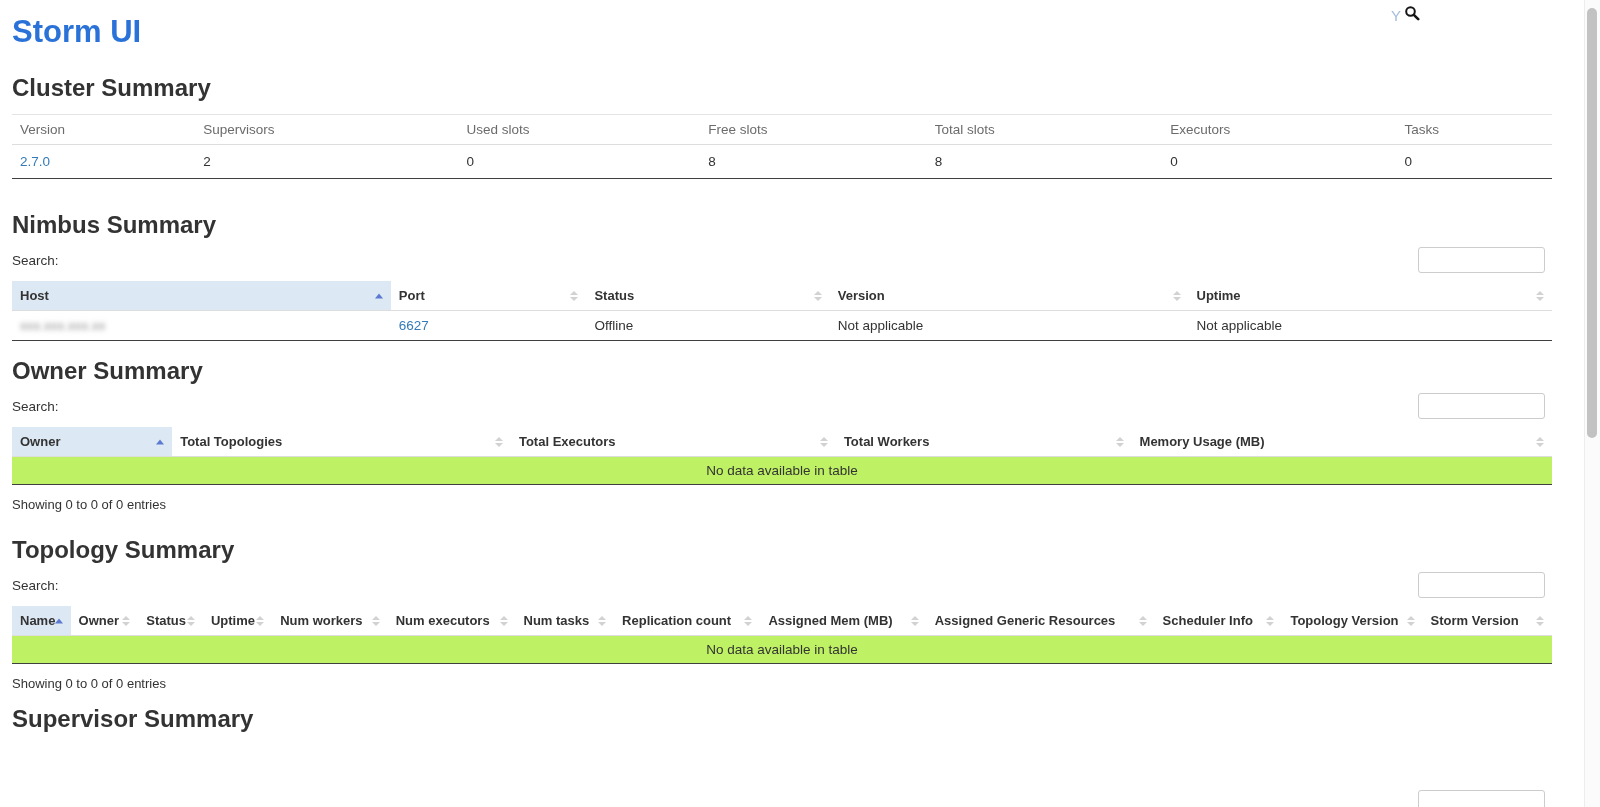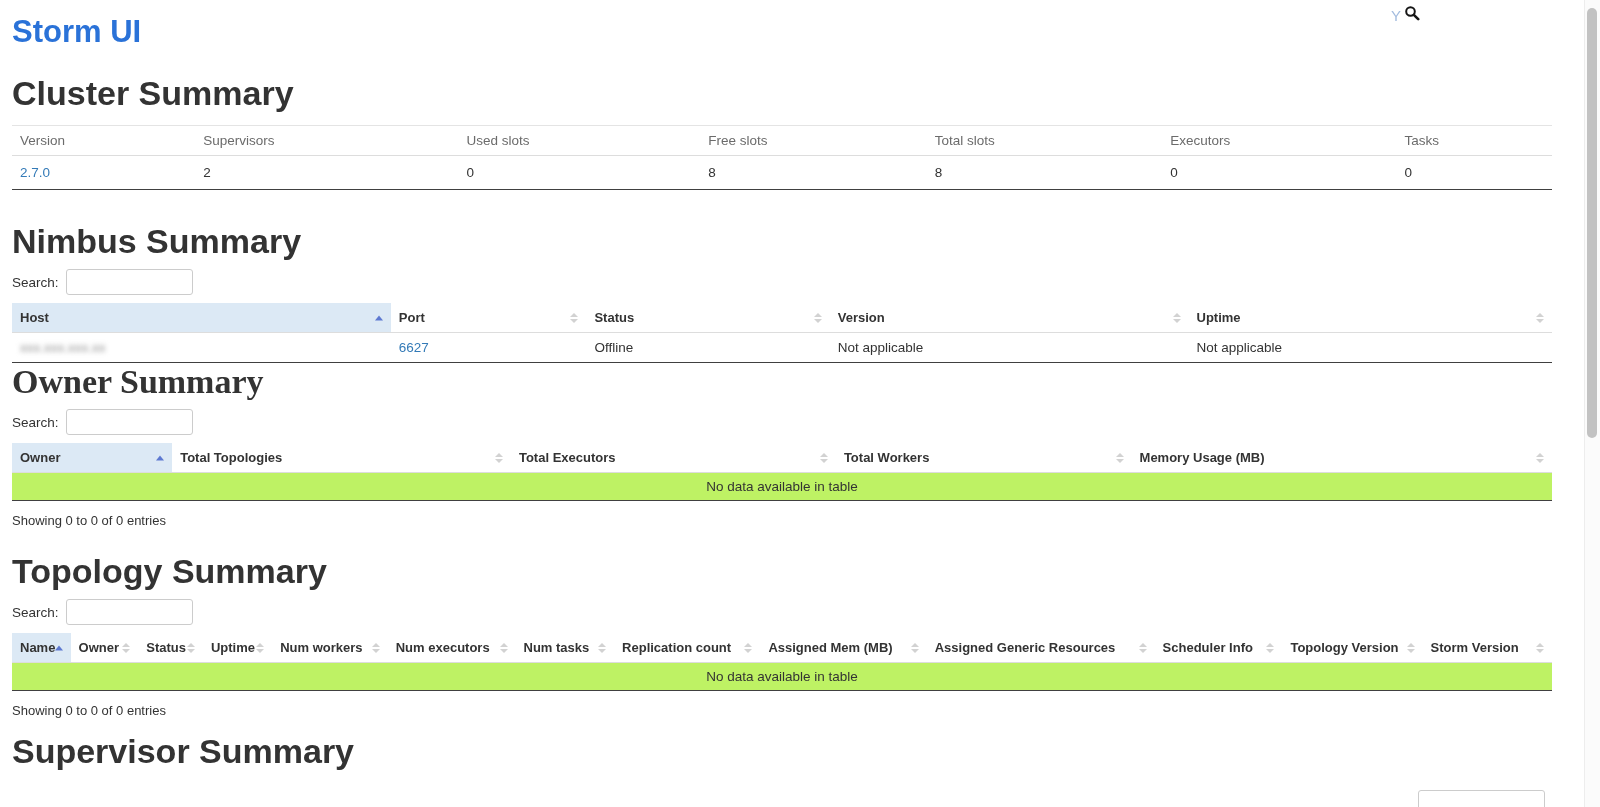--- a/index.html
+++ b/index.html
@@ -9,25 +9,25 @@
     background: #ffffff;
     color: #333;
     position: relative;
   }
   .container { margin-left: 12px; width: 1540px; }
 
   h1.page-title {
     font-size: 31px; font-weight: bold; color: #2a72d8;
     padding-top: 14px; margin-bottom: 22px;
   }
-  h2.section-heading { font-size: 34px; font-weight: bold; color: #333; }
+  h2.section-heading { font-size: 24px; font-weight: bold; color: #333; }
 
   .mt-cluster { margin-top: 24px; margin-bottom: 12px; }
   .mt-nimbus { margin-top: 32px; }
-  .mt-owner { margin-top: 0; font-family: Liberation Serif, serif; }
+  .mt-owner { margin-top: 16px; }
   .mt-topology { margin-top: 24px; }
   .mt-supervisor { margin-top: 14px; }
 
   
   .top-icons { position: absolute; top: 5px; right: 180px; display: flex; align-items: center; gap: 3px; }
   .glyph-y { color: #a3bcdf; font-size: 15px; line-height: 15px; }
 
   
   table { width: 100%; border-collapse: collapse; font-size: 13.5px; table-layout: fixed; }
   th, td { text-align: left; padding: 7px 8px; overflow: hidden; }
@@ -64,21 +64,21 @@
   }
   .sort-both .tri-down {
     width: 0; height: 0;
     border-left: 4px solid transparent; border-right: 4px solid transparent;
     border-top: 4px solid #d2d2d2;
   }
 
   .empty-row td { background: #bef264; text-align: center; color: #333; padding-top: 6px; padding-bottom: 6px; }
 
   .search-bar {
-    display: flex; justify-content: flex-start; align-items: center;
+    display: flex; justify-content: space-between; align-items: center;
     margin-top: 8px; padding-right: 7px; font-size: 13.5px; color: #333;
   }
   .search-bar input {
     margin-left: 7px; width: 127px; height: 26px;
     border: 1px solid #ccc; border-radius: 3px; padding: 2px 6px;
     font-size: 13px; font-family: "Liberation Sans", sans-serif;
   }
   .dt-wrap { margin-top: 8px; }
   .info-line { font-size: 13px; color: #333; margin-top: 12px; }
 

